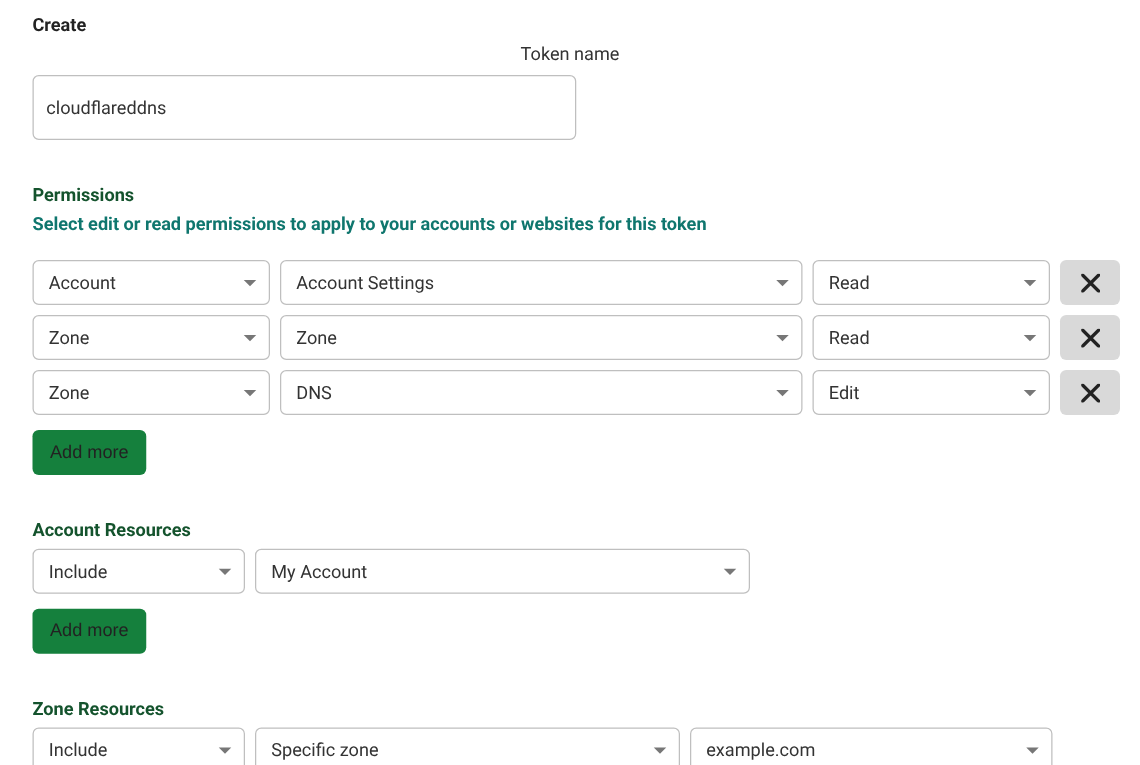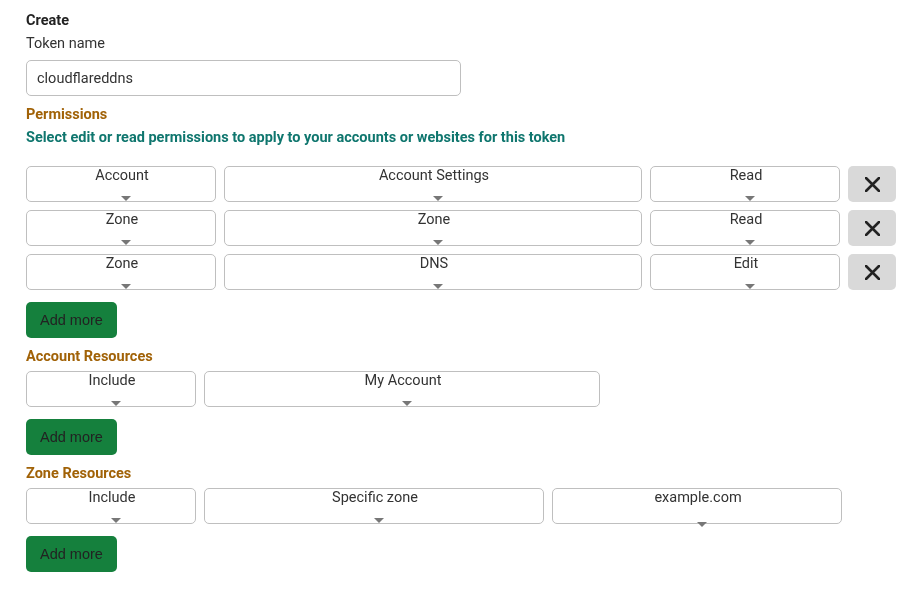--- a/index.html
+++ b/index.html
@@ -12,58 +12,58 @@
     background: #fff;
     width: 912px;
   }
   .heading {
     font-weight: 700;
     color: #222;
     margin-bottom: 6px;
   }
   .subheading {
     font-weight: 700;
-    color: #a16207;
-    margin-top: 10px;
+    color: #14532d;
+    margin-top: 36px;
     margin-bottom: 6px;
   }
   .label {
     color: #333;
     margin-bottom: 8px;
+    text-align: center;
   }
   .description {
     color: #0f766e;
     margin-bottom: 20px;
     font-weight: bold;
   }
   .text-input {
     display: inline-flex;
     align-items: center;
-    height: 36px;
+    height: 52px;
     border: 1px solid #bfbfbf;
     border-radius: 5px;
     padding: 0 10px;
     background: #fff;
     width: 435px;
     font-size: 14.5px;
     color: #333;
   }
   .select {
     display: inline-flex;
     align-items: center;
     justify-content: space-between;
     height: 36px;
     border: 1px solid #bfbfbf;
     border-radius: 5px;
     padding: 0 10px 0 12px;
     background: #fff;
     font-size: 14.5px;
     color: #333;
     cursor: pointer;
-    flex-direction: column;
   }
   .select .caret {
     width: 0; height: 0;
     border-left: 5px solid transparent;
     border-right: 5px solid transparent;
     border-top: 5px solid #777;
     margin-left: 8px;
   }
   .row {
     display: flex;

